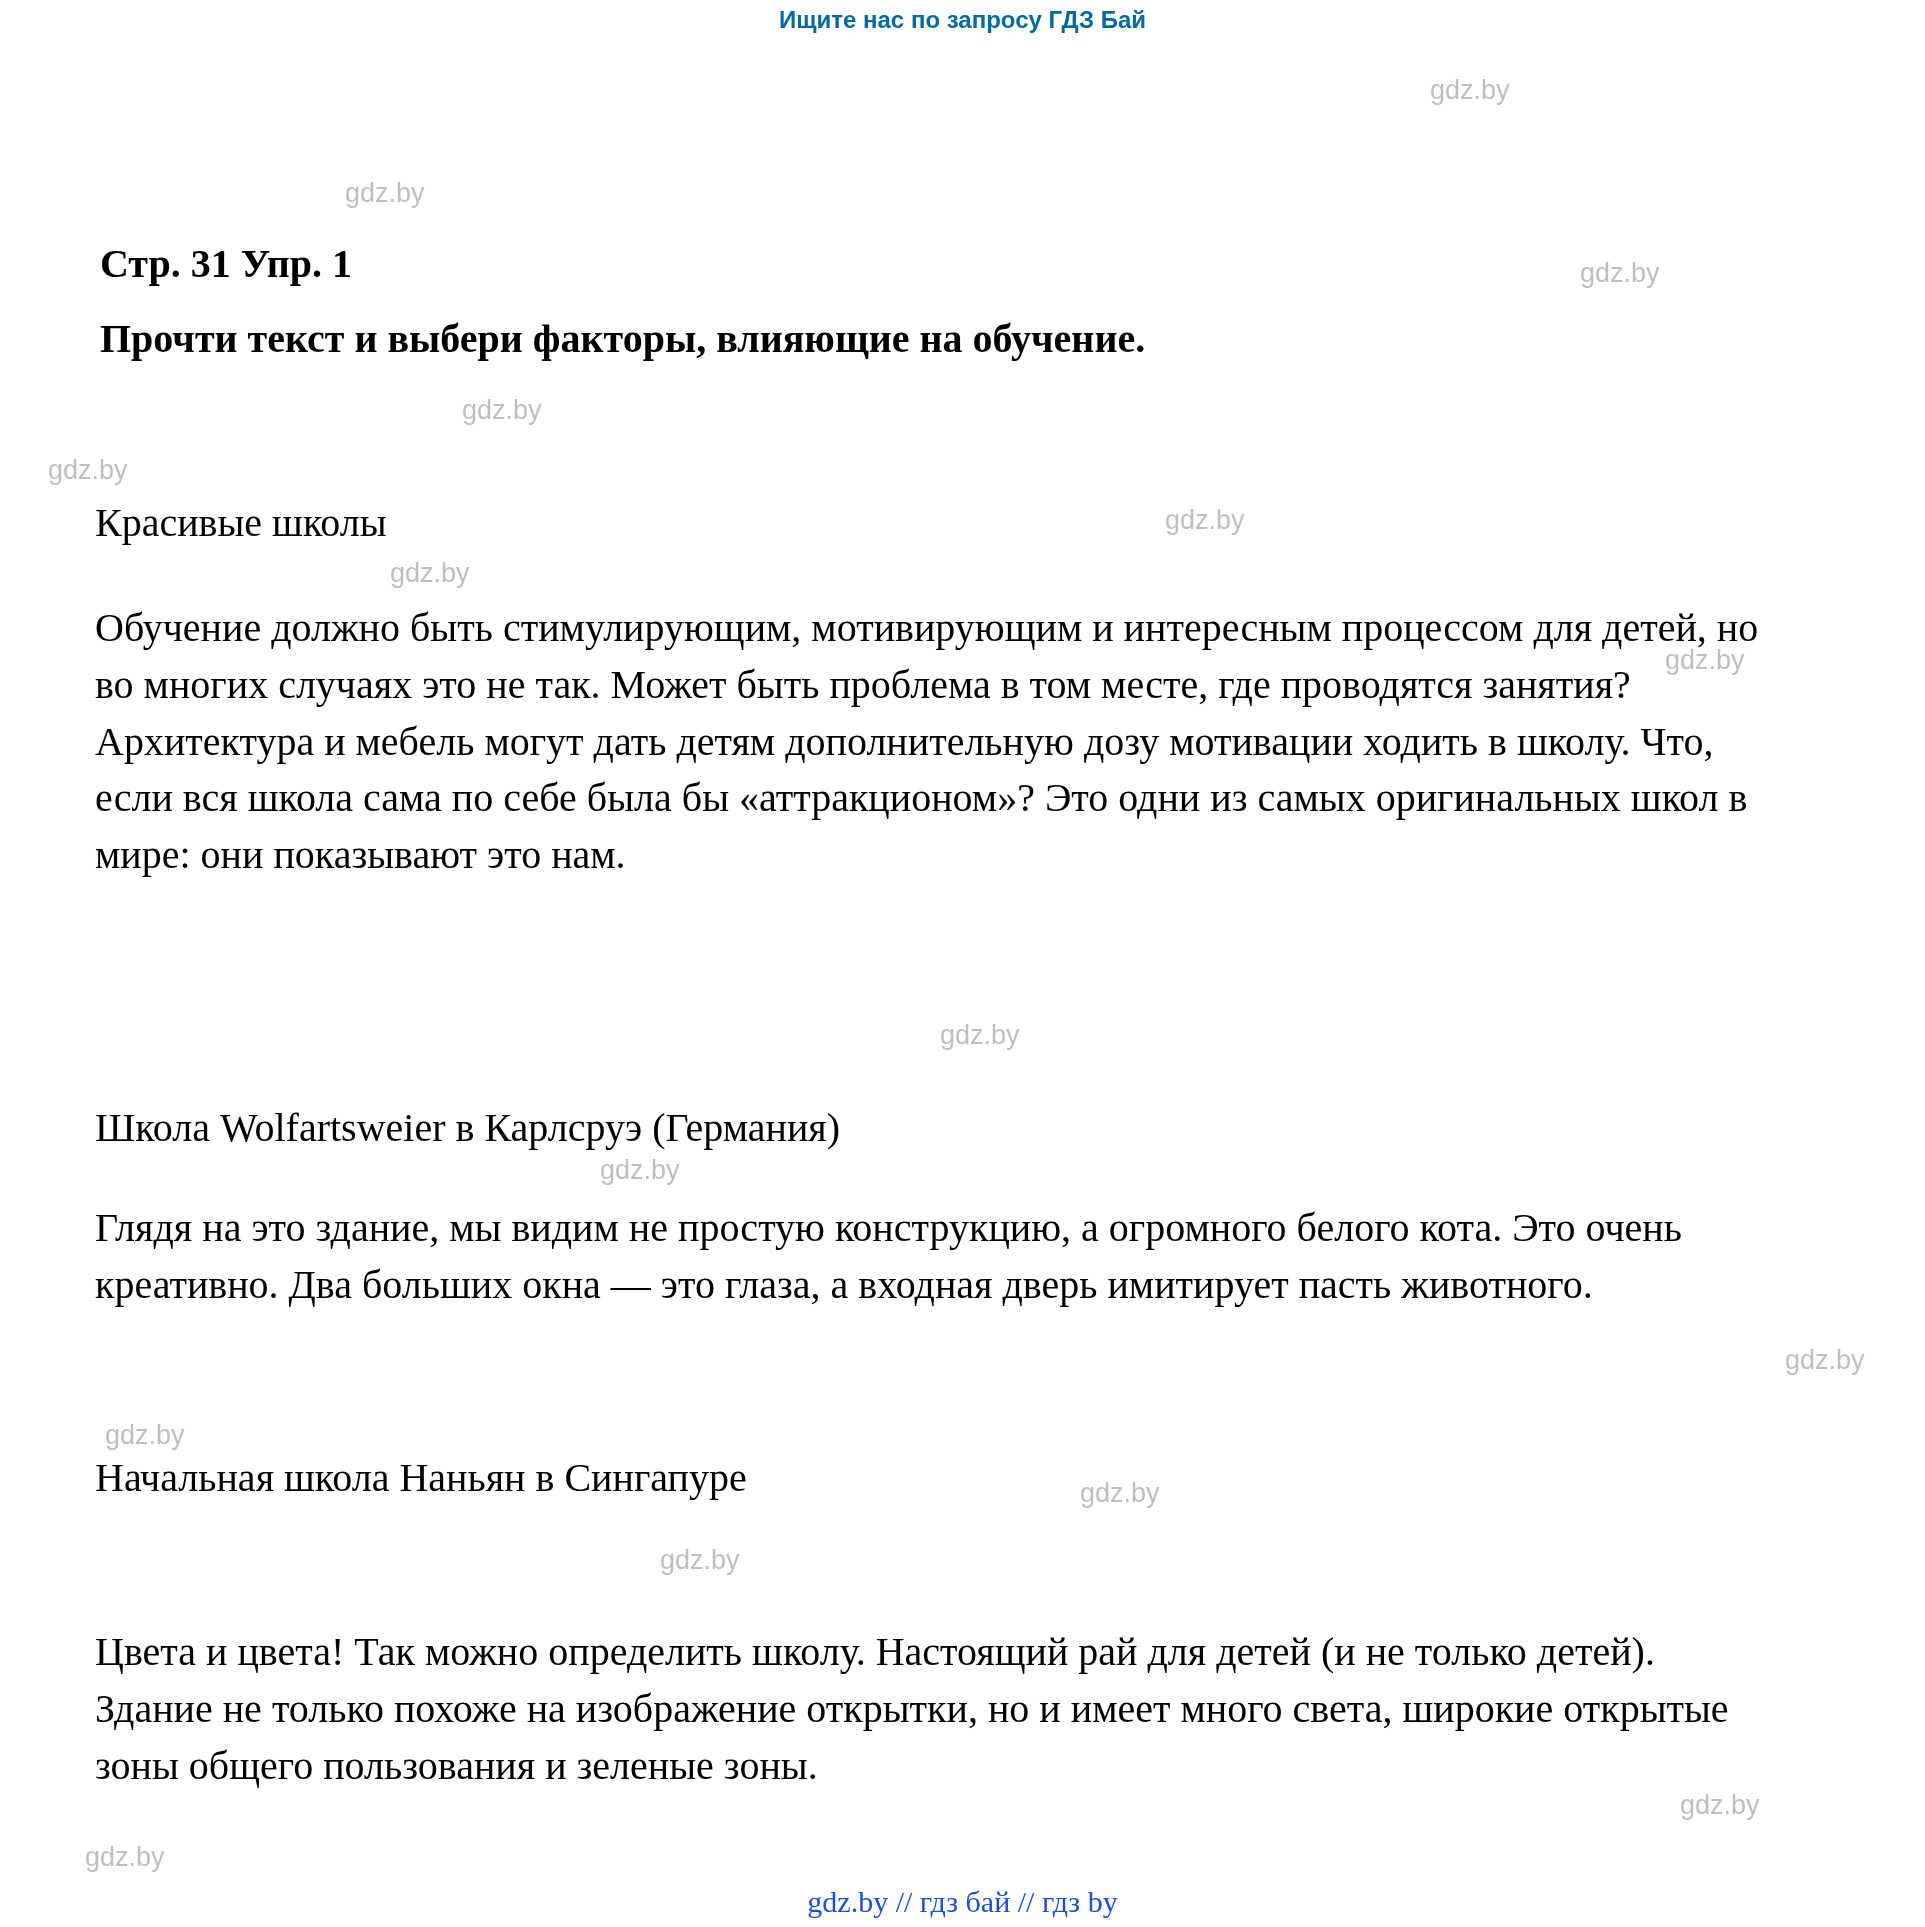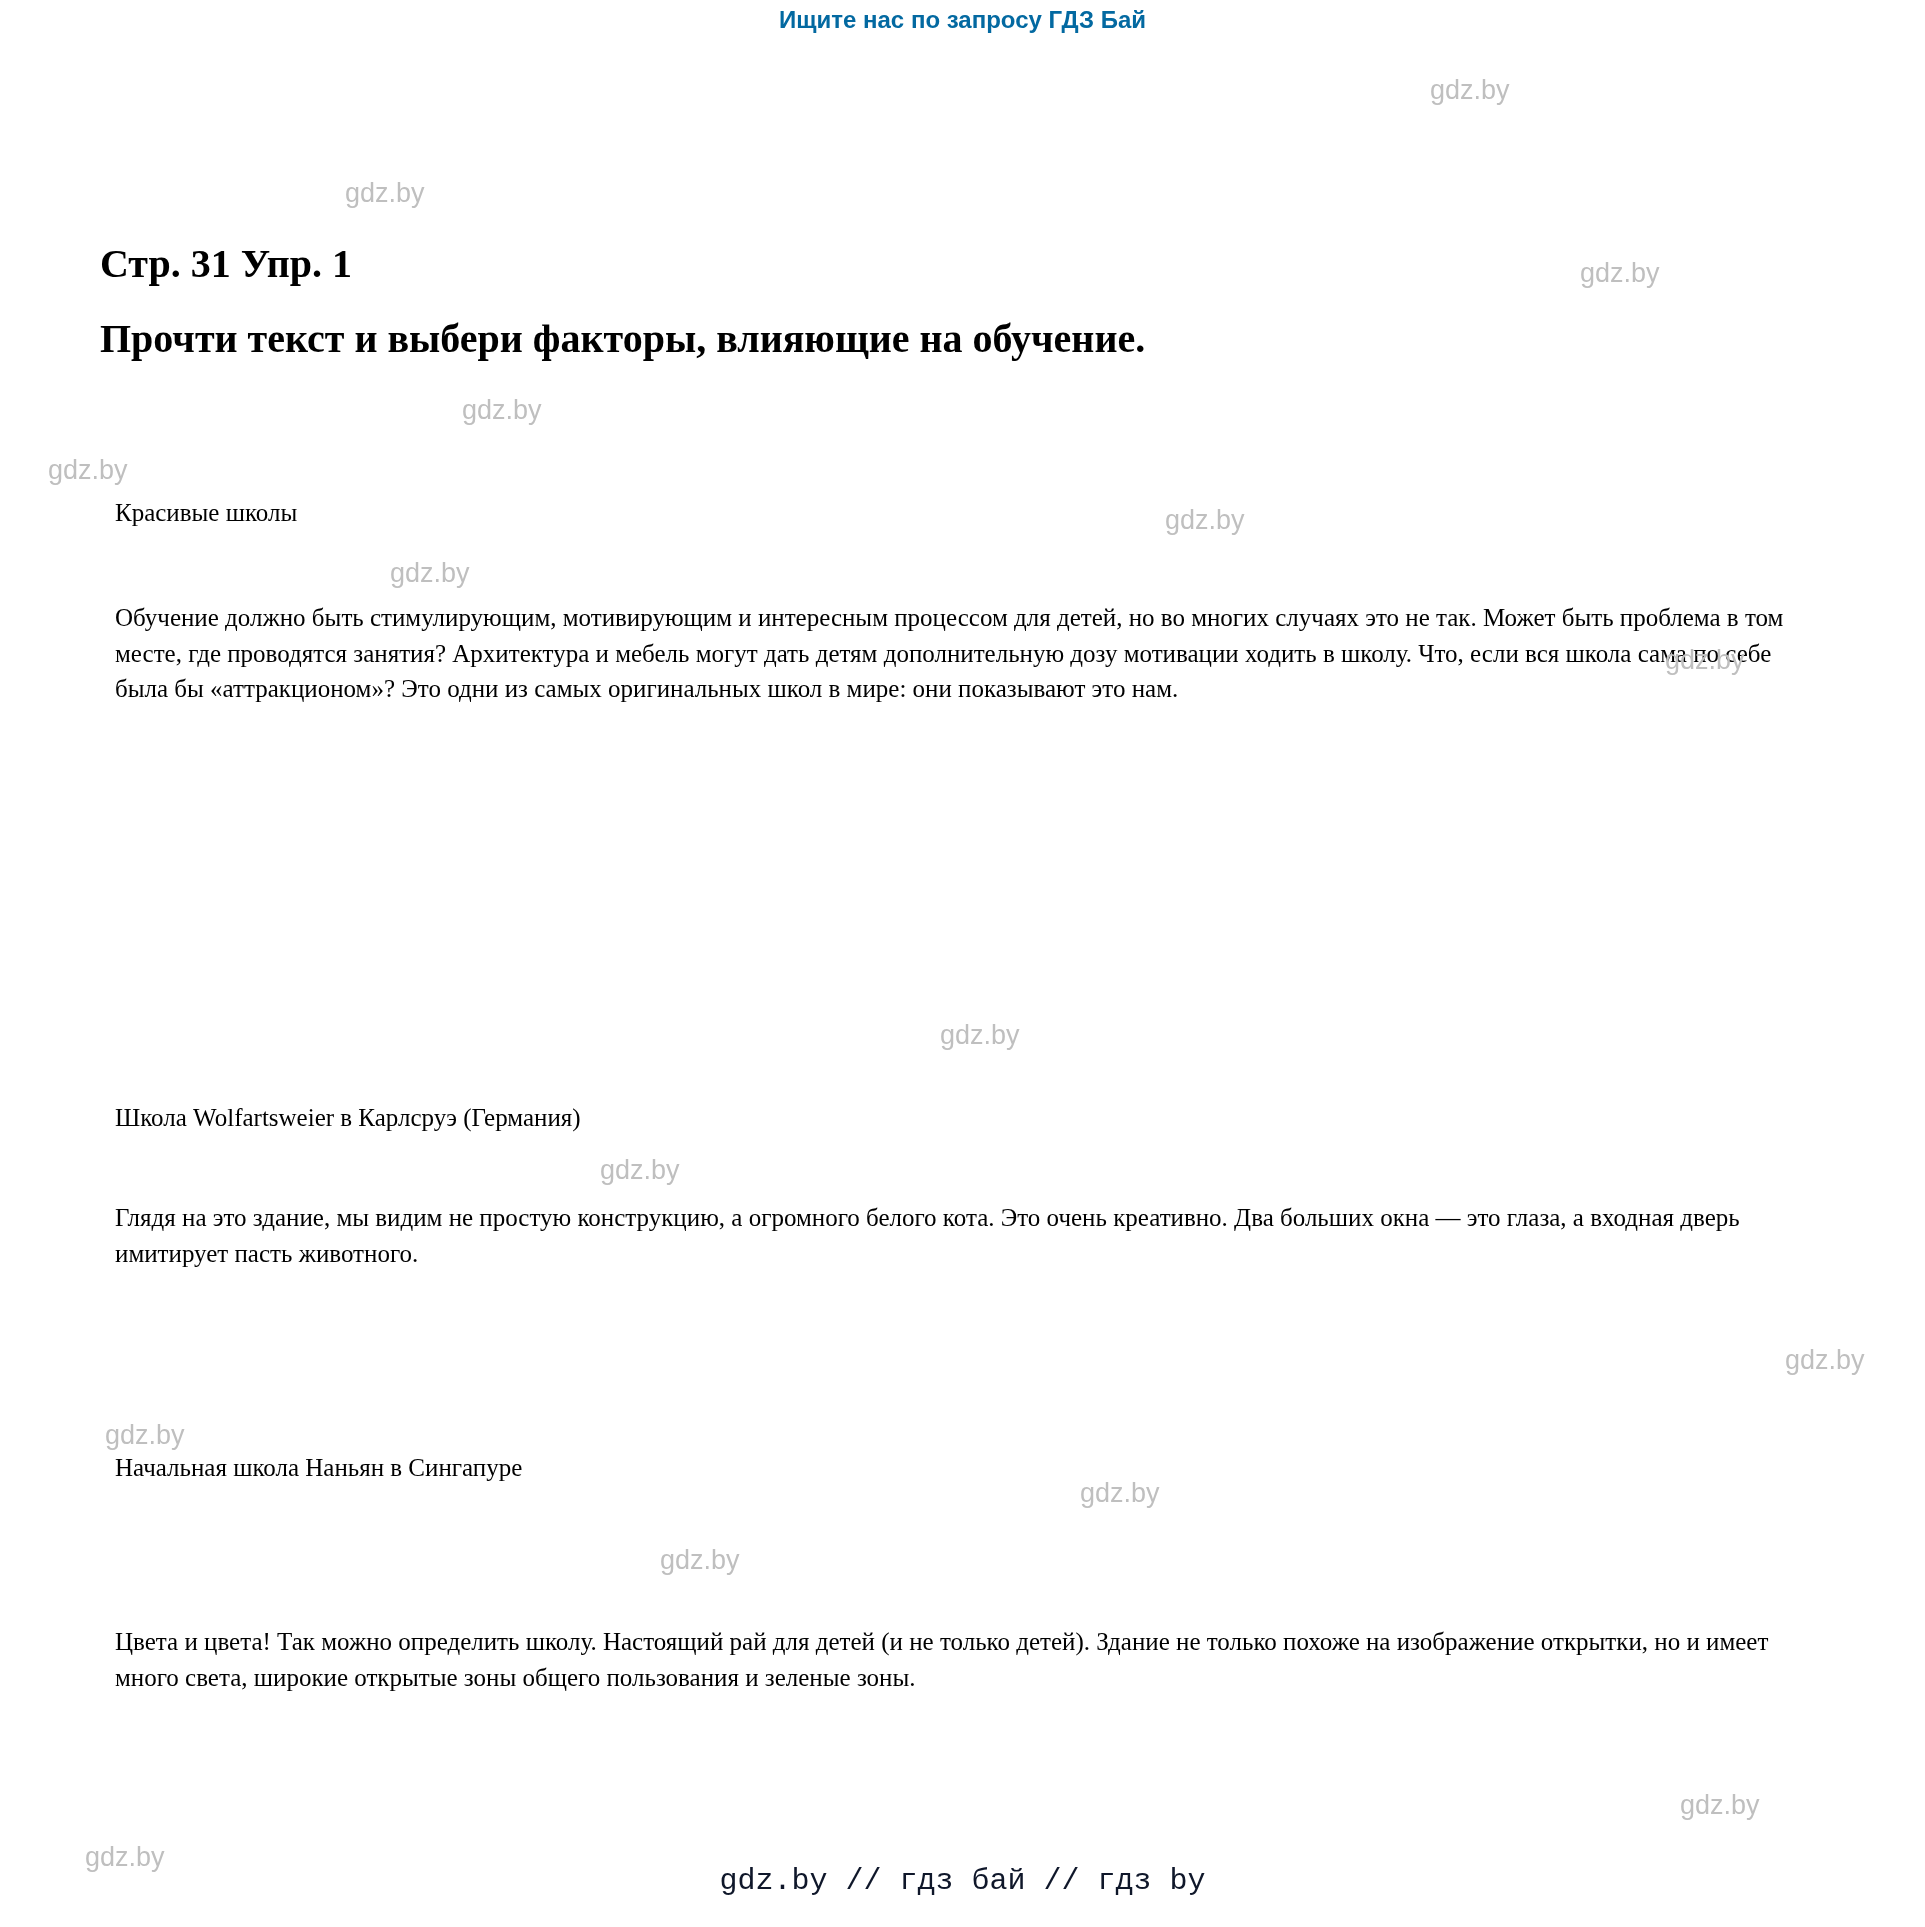--- a/index.html
+++ b/index.html
@@ -47,47 +47,46 @@
     top: 315px;
     left: 100px;
     font-size: 40px;
     font-weight: bold;
     width: 1680px;
   }
   .body-text {
     position: absolute;
     left: 95px;
     width: 1680px;
-    font-size: 25px;
+    font-size: 40px;
     line-height: 1.42;
-    margin-left: 20px;
   }
   .heading-1 { top: 495px; }
   .para-1 { top: 600px; }
   .heading-2 { top: 1100px; }
   .para-2 { top: 1200px; font-family: Liberation Serif, serif; }
   .heading-3 { top: 1450px; }
   .para-3 { top: 1624px; }
 
   .watermark {
     position: absolute;
     color: #bfbfbf;
     font-family: "Liberation Sans", sans-serif;
     font-size: 27px;
     white-space: nowrap;
     pointer-events: none;
   }
   .footer {
     position: absolute;
-    bottom: 29px;
+    bottom: 8px;
     left: 0;
     width: 100%;
     text-align: center;
-    color: #0f172a;
-    font-family: Liberation Mono, monospace;
+    color: #1d4ed8;
+    font-family: Liberation Serif, serif;
     font-size: 30px;
   }
 </style>
 </head>
 <body>
 
 <div class="page">
 
   <div class="top-banner">Ищите нас по запросу ГДЗ Бай</div>
 

